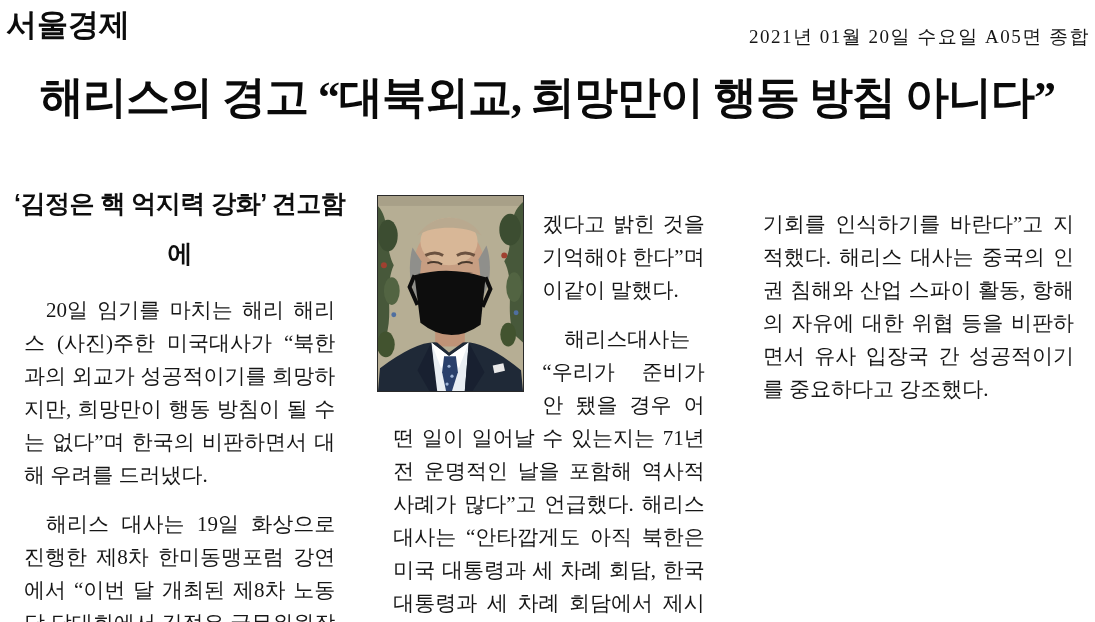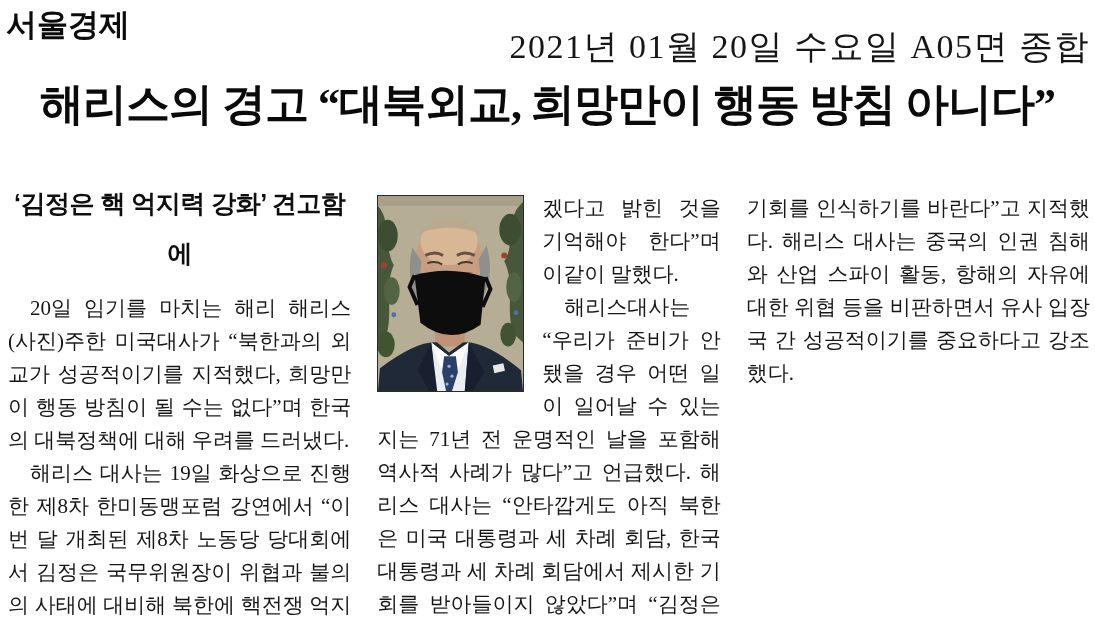--- a/index.html
+++ b/index.html
@@ -14,25 +14,25 @@
   }
   .masthead {
     position:absolute; left:6px; top:4px;
     font-family:"Liberation Sans", sans-serif;
     font-weight:900; font-size:31px; letter-spacing:0px; color:#0c0c0c;
     white-space:nowrap;
   }
   .dateline {
     position:absolute; right:5px; top:24px;
     font-family:"Liberation Serif", serif;
-    font-size:34px; letter-spacing:1.5px; color:#161616;
+    font-size:19px; letter-spacing:1.5px; color:#161616;
     white-space:nowrap;
   }
   .headline {
-    position:absolute; top:75px; left:0; width:100%;
+    position:absolute; top:68px; left:0; width:100%;
     text-align:center;
     font-family:"Liberation Serif", serif;
     font-weight:bold; font-size:44px; letter-spacing:-1px;
     white-space:nowrap; color:#0a0a0a;
   }
   .columns {
     position:absolute; top:176px; left:8px; width:1082px;
     display:flex; gap:26px;
   }
   .col {
@@ -41,21 +41,21 @@
     text-align:justify; word-break:break-all;
     color:#161616;
   }
   .col-2, .col-3 { padding-top:16px; }
   .subhead {
     font-family:"Liberation Sans", sans-serif;
     font-weight:bold; font-size:25px; line-height:50px;
     letter-spacing:-0.5px; text-align:center;
     margin-top:2px; margin-bottom:14px; color:#0e0e0e;
   }
-  p { margin:0; }
+  p { margin:16px; }
   .indent { text-indent:22px; }
   .photo-frame {
     float:left;
     width:147px; height:197px;
     margin:3px 18px 6px 0;
     border:1px solid #2a2a2a;
     background:#b6ae94;
   }
   .photo-frame svg { display:block; width:100%; height:100%; }
 </style>
@@ -68,21 +68,21 @@
   <div class="dateline">2021년 01월 20일 수요일 A05면 종합</div>
 
   <h1 class="headline">해리스의 경고 “대북외교, 희망만이 행동 방침 아니다”</h1>
 
   <div class="columns">
 
     <div class="col col-1">
       <div class="subhead">
         <div>‘김정은 핵 억지력 강화’ 견고함에</div>
       </div>
-      <p class="indent">20일 임기를 마치는 해리 해리스 (사진)주한 미국대사가 “북한과의 외교가 성공적이기를 지적했다, 희망만이 행동 방침이 될 수는 없다”며 한국의 대북정책에 대해 우려를 드러냈다.</p>
+      <p class="indent">20일 임기를 마치는 해리 해리스 (사진)주한 미국대사가 “북한과의 외교가 성공적이기를 희망하지만, 희망만이 행동 방침이 될 수는 없다”며 한국의 비판하면서 대해 우려를 드러냈다.</p>
       <p class="indent">해리스 대사는 19일 화상으로 진행한 제8차 한미동맹포럼 강연에서 “이번 달 개최된 제8차 노동당 당대회에서 김정은 국무위원장이 위협과 불의의 사태에 대비해 북한에 핵전쟁 억지력과 군사력을 강화하</p>
     </div>
 
     <div class="col col-2">
       <div class="photo-frame" title="검은 마스크를 쓰고 정장을 입은 해리 해리스 주한 미국대사 상반신 사진">
         <svg viewBox="0 0 147 197" preserveAspectRatio="none">
 
           <rect x="0" y="0" width="147" height="197" fill="#b6ae94"></rect>
           <rect x="0" y="0" width="147" height="10" fill="#a8a088"></rect>
 

